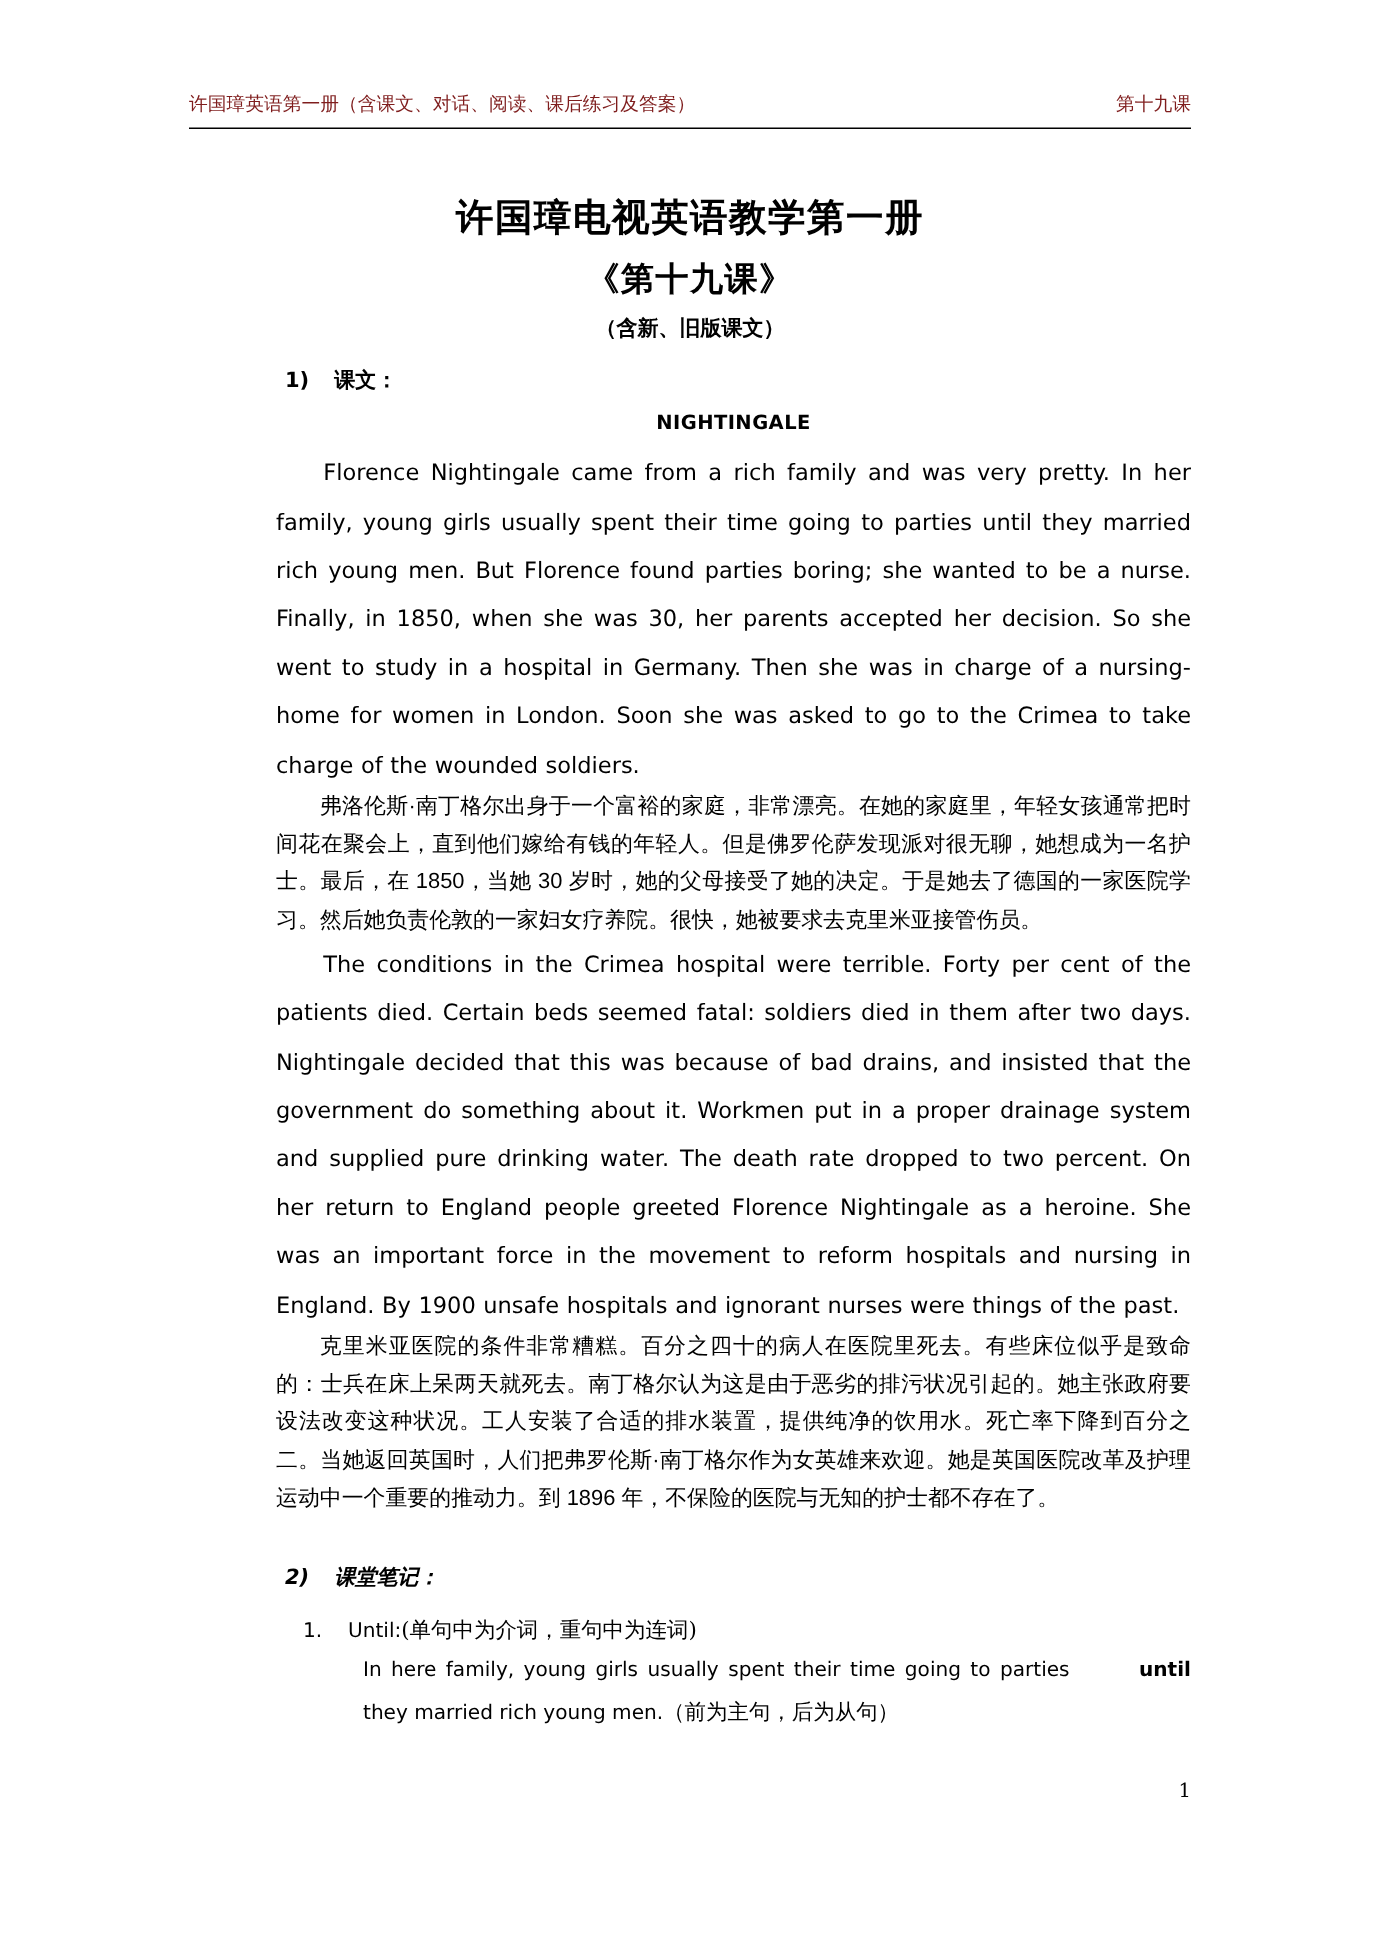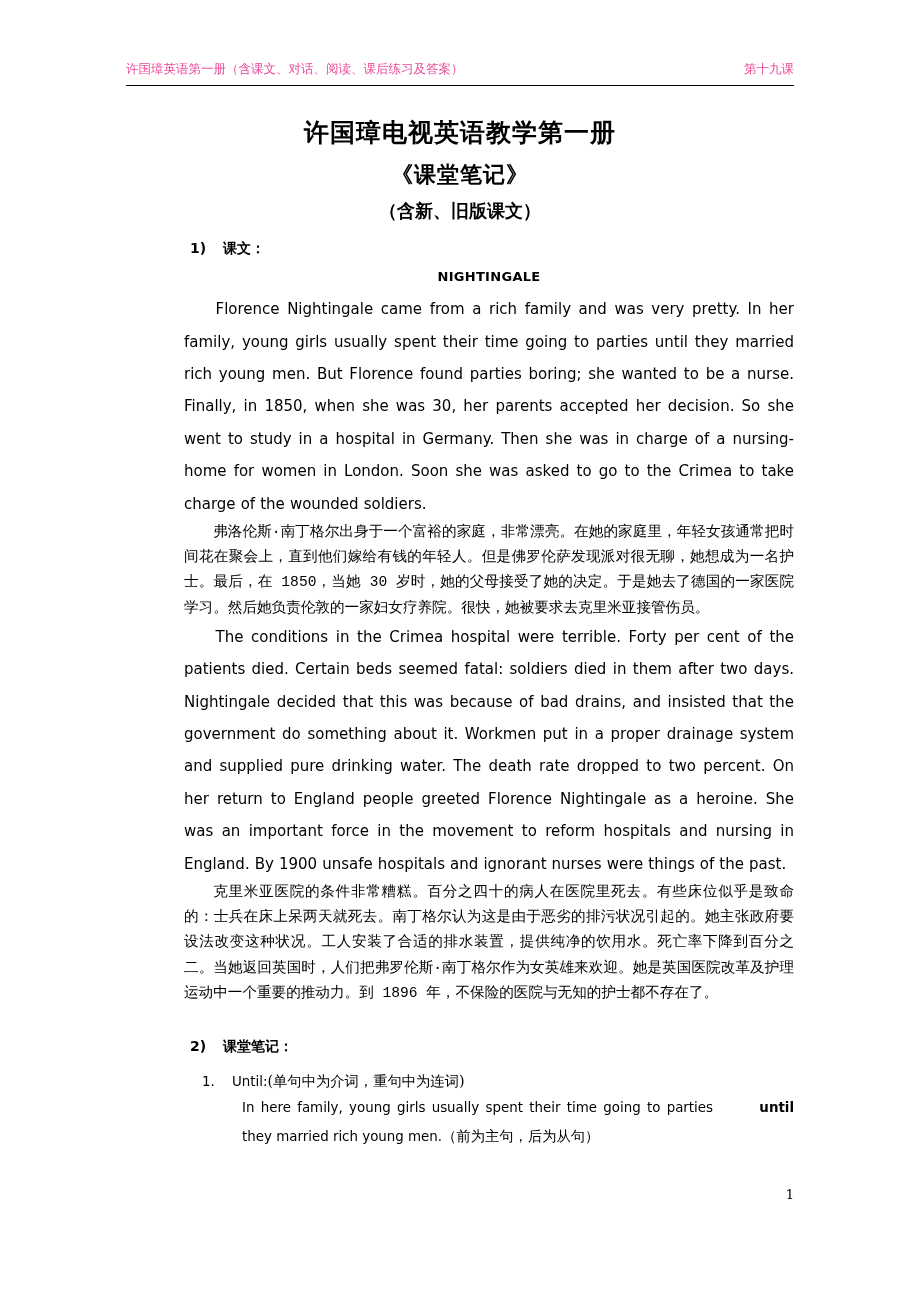--- a/index.html
+++ b/index.html
@@ -26,36 +26,36 @@
     position: absolute;
     top: 60px;
     left: 126px;
     width: 668px;
     display: flex;
     justify-content: space-between;
     align-items: baseline;
     font-family: "DejaVu Serif", "Liberation Serif", serif;
     font-size: 12.5px;
     line-height: 1.4;
-    color: #ec4899;
+    color: #7f1d1d;
     white-space: nowrap;
   }
   .doc-header-rule {
     position: absolute;
     top: 85px;
     left: 126px;
     width: 668px;
     height: 0;
     border-top: 1.1px solid #000;
   }
 
   
   .content {
     position: absolute;
-    top: 114px;
+    top: 126px;
     left: 126px;
     width: 668px;
   }
 
   .title-main {
     text-align: center;
     font-family: "DejaVu Serif", "Liberation Serif", serif;
     font-size: 25px;
     font-weight: 700;
     letter-spacing: 1px;
@@ -67,21 +67,21 @@
     font-family: "DejaVu Serif", "Liberation Serif", serif;
     font-size: 22px;
     font-weight: 700;
     letter-spacing: 1px;
     line-height: 1.5;
     margin: 0 0 6px 0;
   }
   .title-note {
     text-align: center;
     font-family: "DejaVu Sans", "Liberation Sans", sans-serif;
-    font-size: 18px;
+    font-size: 14px;
     font-weight: 700;
     line-height: 1.5;
     margin: 0 0 14px 0;
   }
 
   
   .head-l1 {
     font-family: "DejaVu Sans", "Liberation Sans", sans-serif;
     font-size: 14px;
     font-weight: 700;
@@ -90,41 +90,41 @@
     line-height: 1.55;
   }
   .head-l2 {
     font-family: "DejaVu Sans", "Liberation Sans", sans-serif;
     font-size: 14px;
     font-weight: 700;
     margin: 0 0 10px 0;
     padding-left: 64px;
     line-height: 1.55;
   }
-  .head-l2.spaced-top { margin-top: 30px; }
+  .head-l2.spaced-top { margin-top: 30px; font-style: italic; }
 
   .head-l2 .marker { display: inline-block; min-width: 28px; }
   .head-l1 .marker { display: inline-block; }
 
   
   .textblock {
     padding-left: 58px;
     padding-right: 0;
   }
   p.para-en {
     font-family: "DejaVu Sans", "Liberation Sans", sans-serif;
     font-size: 15px;
     line-height: 2.16;
     text-align: justify;
     text-indent: 2.1em;
     margin: 0 0 0 0;
     word-spacing: 0.02em;
   }
   p.para-cn {
-    font-family: Liberation Mono, monospace;
+    font-family: Liberation Sans, sans-serif;
     font-size: 14.6px;
     line-height: 1.73;
     text-align: justify;
     text-indent: 2em;
     margin: 0 0 0 0;
   }
   .heading-inline {
     text-align: center;
     font-family: "DejaVu Sans", "Liberation Sans", sans-serif;
     font-size: 13px;
@@ -181,21 +181,21 @@
 
   <div class="doc-header">
     <span>许国璋英语第一册（含课文、对话、阅读、课后练习及答案）</span>
     <span>第十九课</span>
   </div>
   <div class="doc-header-rule"></div>
 
   <div class="content">
 
     <h1 class="title-main">许国璋电视英语教学第一册</h1>
-    <h2 class="title-sub">《课堂笔记》</h2>
+    <h2 class="title-sub">《第十九课》</h2>
     <div class="title-note">（含新、旧版课文）</div>
 
 
     <div class="head-l2">
       <span class="marker">1)</span>
       <span>课文：</span>
     </div>
 
     <div class="textblock">
       <div class="heading-inline">NIGHTINGALE</div>

